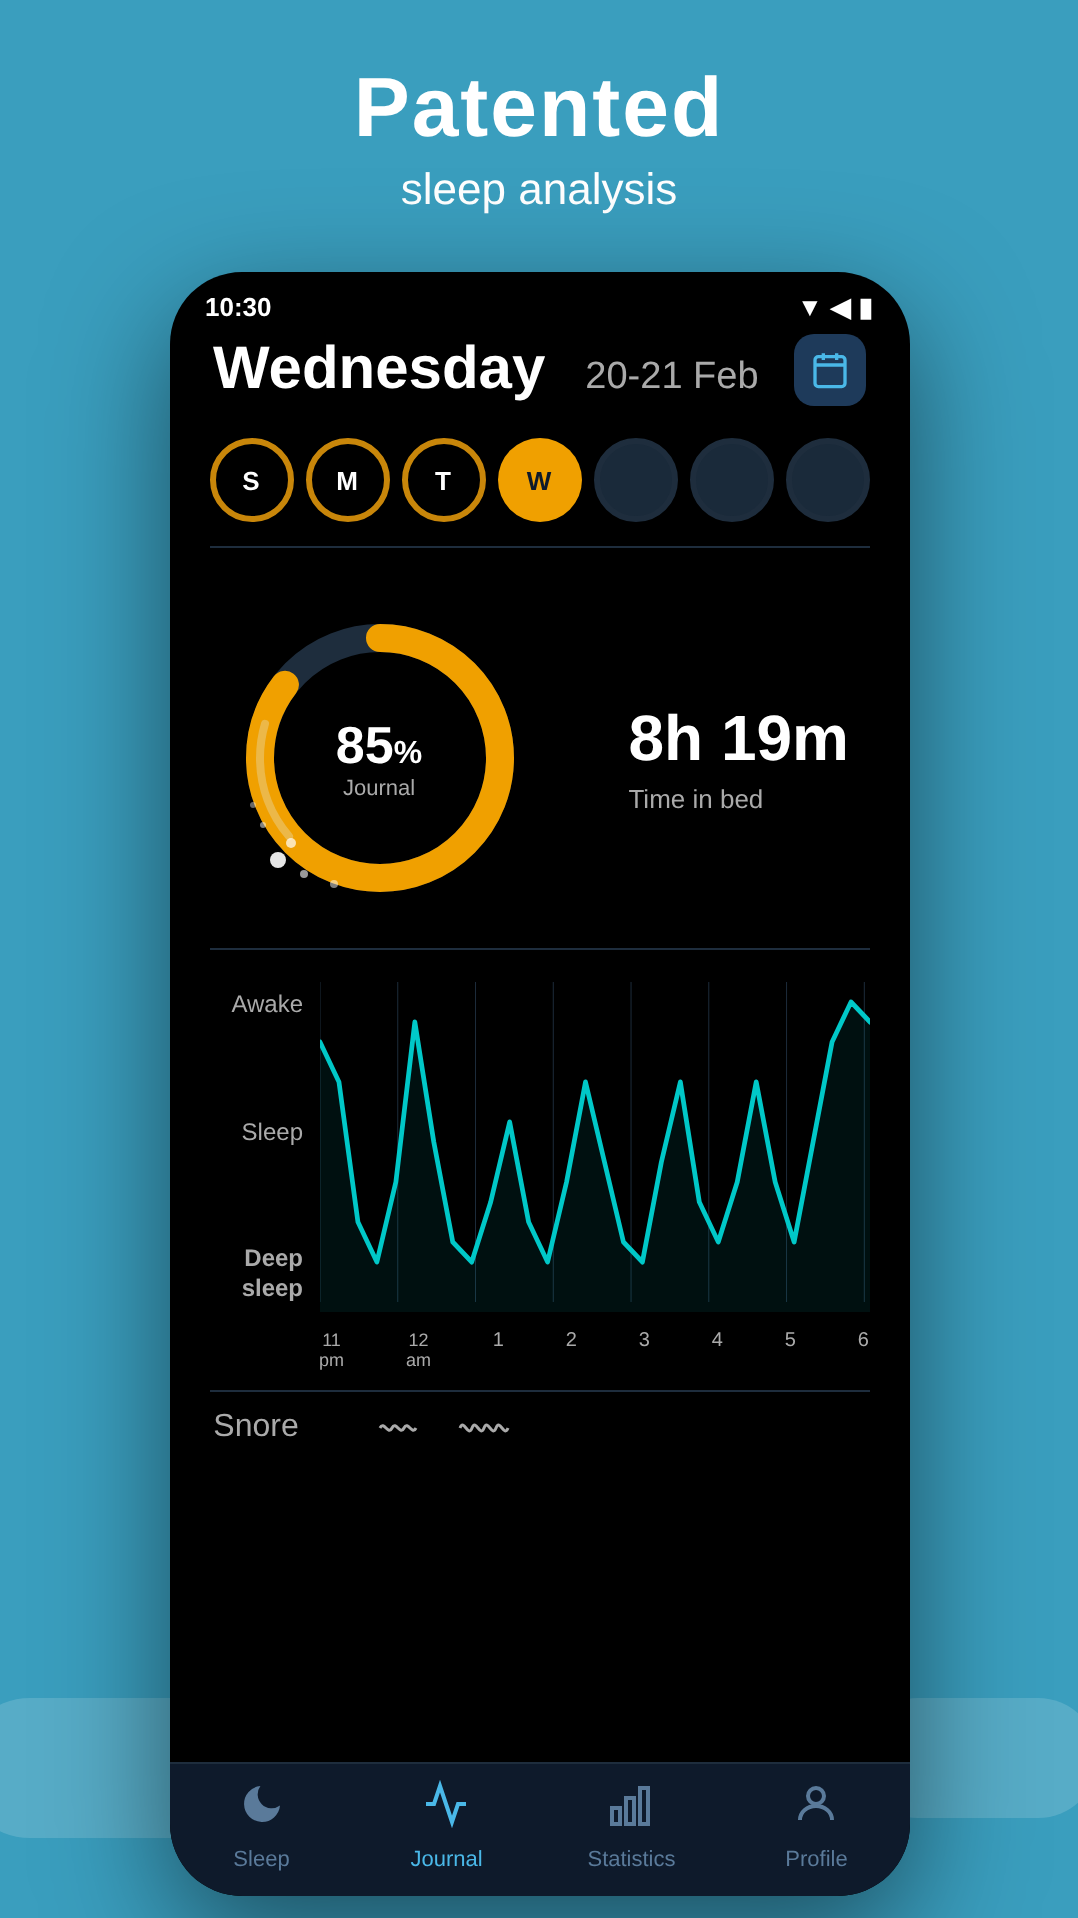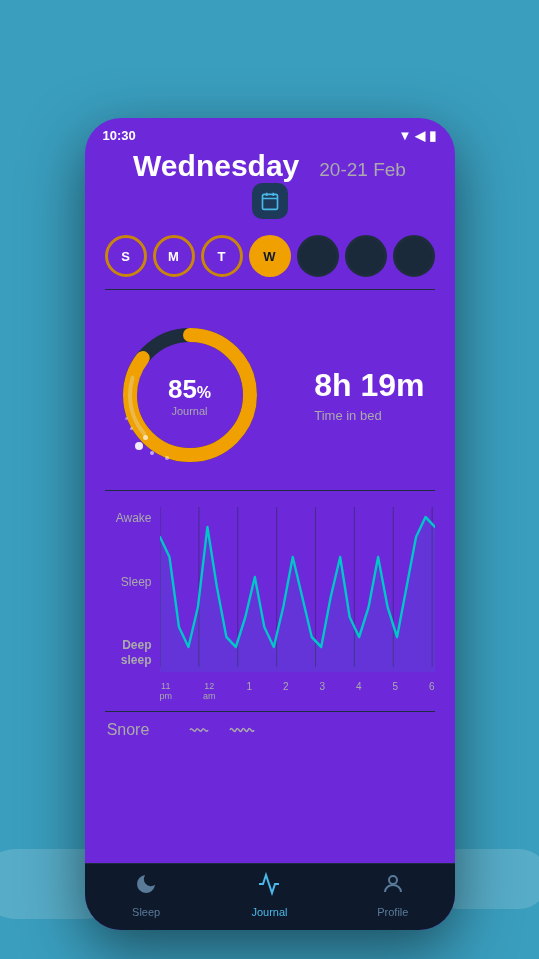--- a/index.html
+++ b/index.html
@@ -23,26 +23,26 @@
       letter-spacing: 1px;
     }
     .header-section p {
       font-size: 22px;
       font-weight: 400;
       margin-top: 4px;
     }
 
     .phone-wrapper {
       position: absolute;
-      top: 118px;
+      top: 136px;
       left: 50%;
       transform: translateX(-50%);
       width: 370px;
       height: 812px;
-      background: #6d28d9;
+      background: #000000;
       border-radius: 36px;
       overflow: hidden;
       box-shadow: 0 20px 60px rgba(0,0,0,0.5);
     }
 
     
     .status-bar {
       display: flex;
       justify-content: space-between;
       align-items: center;
@@ -65,21 +65,20 @@
       padding: 0 20px;
     }
 
     
     .day-header {
       display: flex;
       align-items: center;
       justify-content: space-between;
       margin-bottom: 16px;
       padding: 0 2px;
-      flex-direction: column;
     }
     .day-title {
       color: white;
       font-size: 30px;
       font-weight: 700;
     }
     .date-range {
       color: #aaa;
       font-size: 19px;
       margin-left: 10px;
@@ -288,20 +287,22 @@
       height: 60px;
       bottom: 50px;
       right: -10px;
       border-radius: 30px;
     }
   </style>
 </head>
 <body>
 
 <div class="header-section">
+  <h1>Patented</h1>
+  <p>sleep analysis</p>
 </div>
 
 <div class="cloud cloud-left"></div>
 <div class="cloud cloud-right"></div>
 
 <div class="phone-wrapper">
 
   <div class="status-bar">
     <span>10:30</span>
     <div class="status-icons">
@@ -463,20 +464,30 @@
       <div class="nav-icon active">
         <svg width="24" height="24" viewBox="0 0 24 24" fill="none" stroke="#4ab8e8" stroke-width="2">
           <polyline points="22 12 18 12 15 21 9 3 6 12 2 12"></polyline>
         </svg>
       </div>
       <span class="nav-label active">Journal</span>
     </div>
     <div class="nav-item">
       <div class="nav-icon">
         <svg width="24" height="24" viewBox="0 0 24 24" fill="none" stroke="#5a7a9a" stroke-width="2">
+          <rect x="2" y="14" width="4" height="8"></rect>
+            <rect x="9" y="9" width="4" height="13"></rect>
+          <rect x="16" y="4" width="4" height="18"></rect>
+        </svg>
+      </div>
+      <span class="nav-label">Statistics</span>
+    </div>
+    <div class="nav-item">
+      <div class="nav-icon">
+        <svg width="24" height="24" viewBox="0 0 24 24" fill="none" stroke="#5a7a9a" stroke-width="2">
           <circle cx="12" cy="8" r="4"></circle>
             <path d="M4 20c0-4 3.6-7 8-7s8 3 8 7"></path>
         </svg>
       </div>
       <span class="nav-label">Profile</span>
     </div>
   </div>
 
 </div>
 

